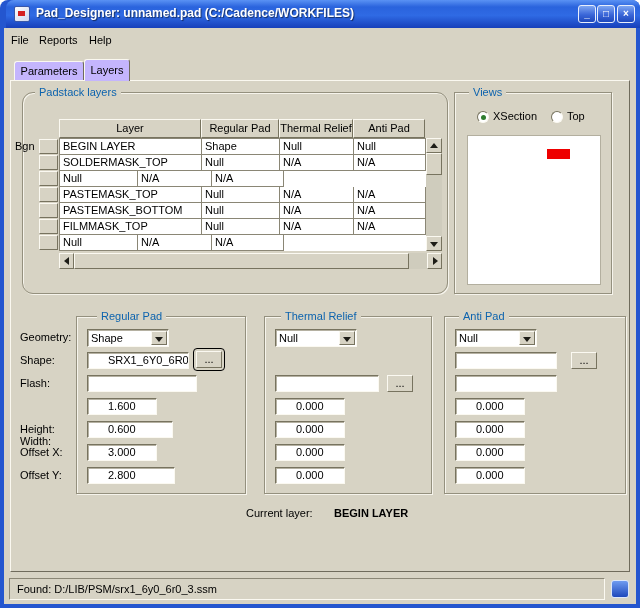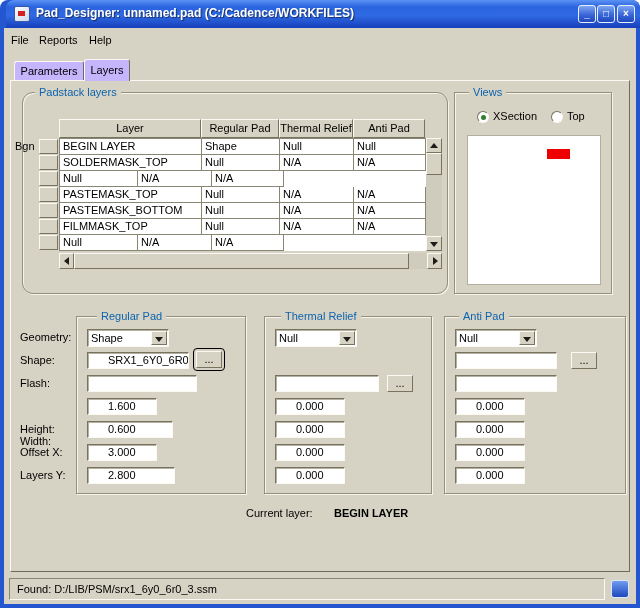--- a/index.html
+++ b/index.html
@@ -209,21 +209,21 @@
         <div class="pad-rect" style="left:79px; top:13px; width:23px; height:10px; background:#ee0000;"></div>
       </div>
     </div>
 
     <div class="flabel" style="left:16px; top:302px;">Geometry:</div>
     <div class="flabel" style="left:16px; top:325px;">Shape:</div>
     <div class="flabel" style="left:16px; top:348px;">Flash:</div>
     <div class="flabel" style="left:16px; top:371px;margin-top:35px;">Width:</div>
     <div class="flabel" style="left:16px; top:394px;">Height:</div>
     <div class="flabel" style="left:16px; top:417px;">Offset X:</div>
-    <div class="flabel" style="left:16px; top:440px;">Layers Y:</div>
+    <div class="flabel" style="left:16px; top:440px;">Offset Y:</div>
 
     <div class="group" style="left:72px; top:288px; width:170px; height:178px;">
       <span class="group-title" style="left:20px;">Regular Pad</span>
       <div class="dd" style="left:10px; top:12px; width:82px;">
         <span>Shape</span>
         <div class="dd-btn">
             <div class="dd-arrow"></div>
           </div>
       </div>
       <div class="tb" style="left:10px; top:35px; width:102px;">SRX1_6Y0_6R0_3</div>

